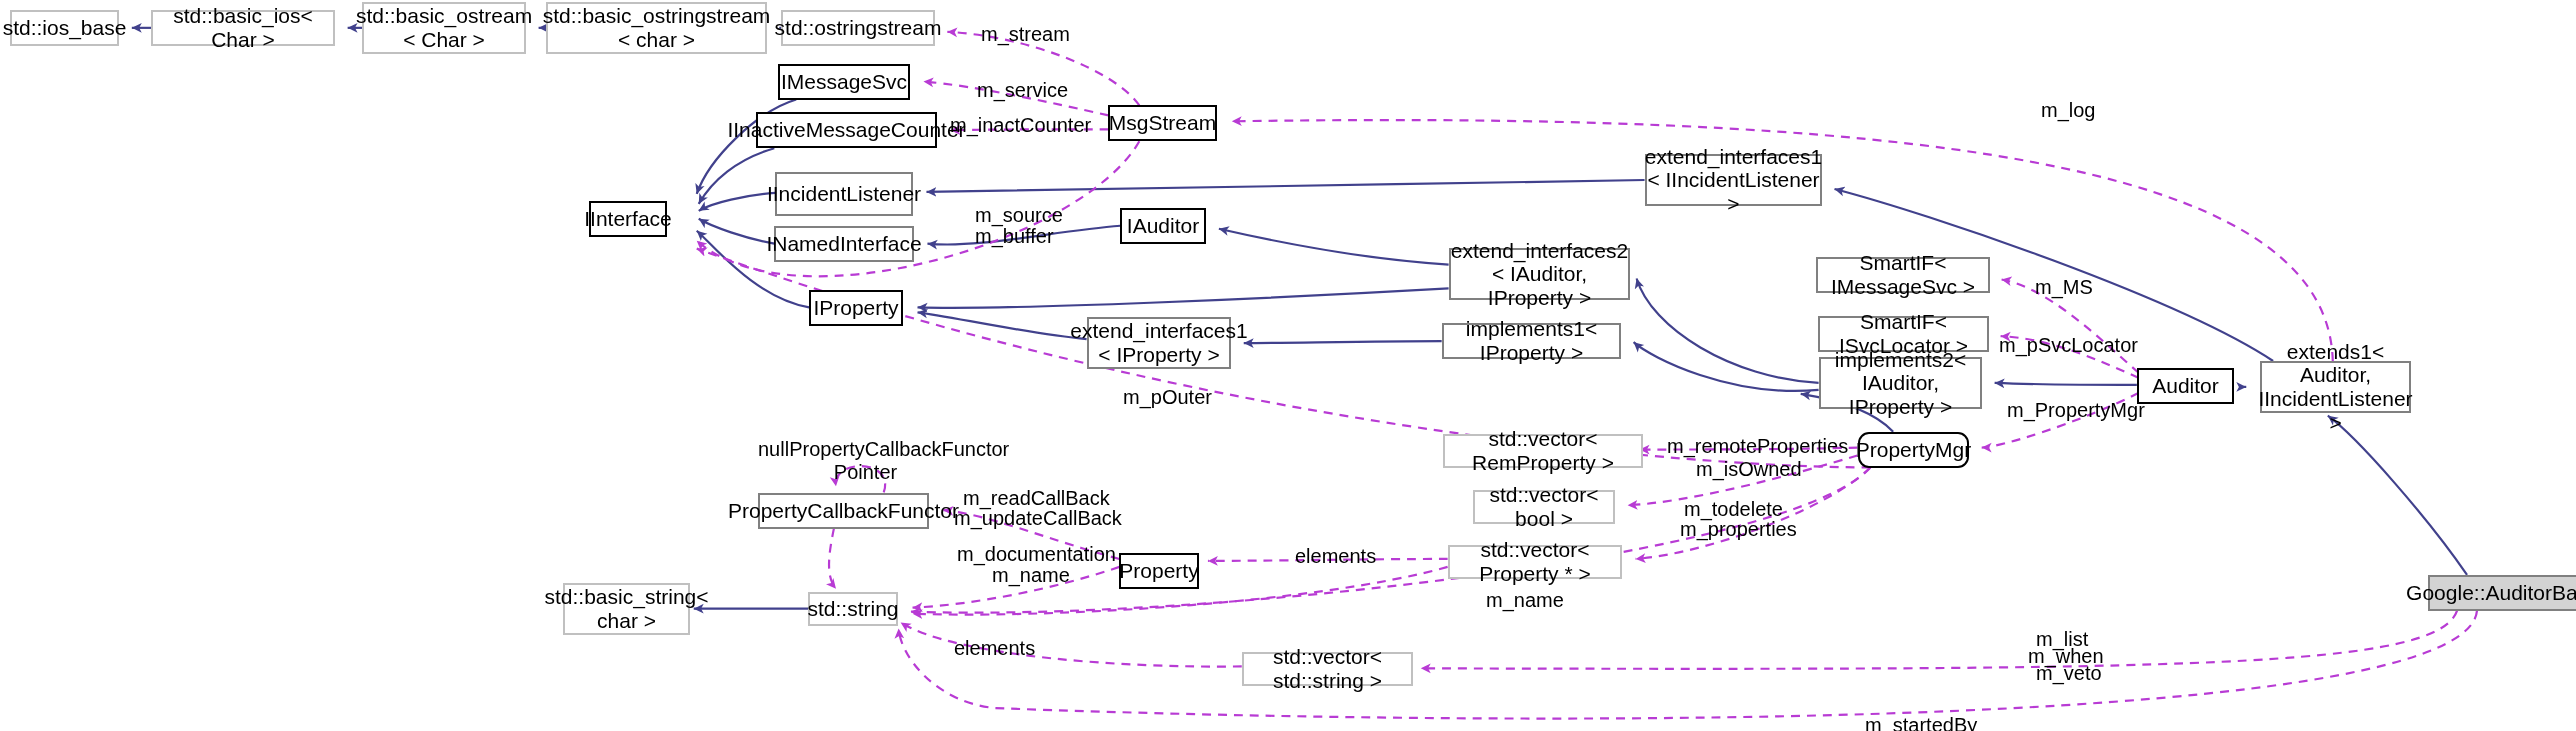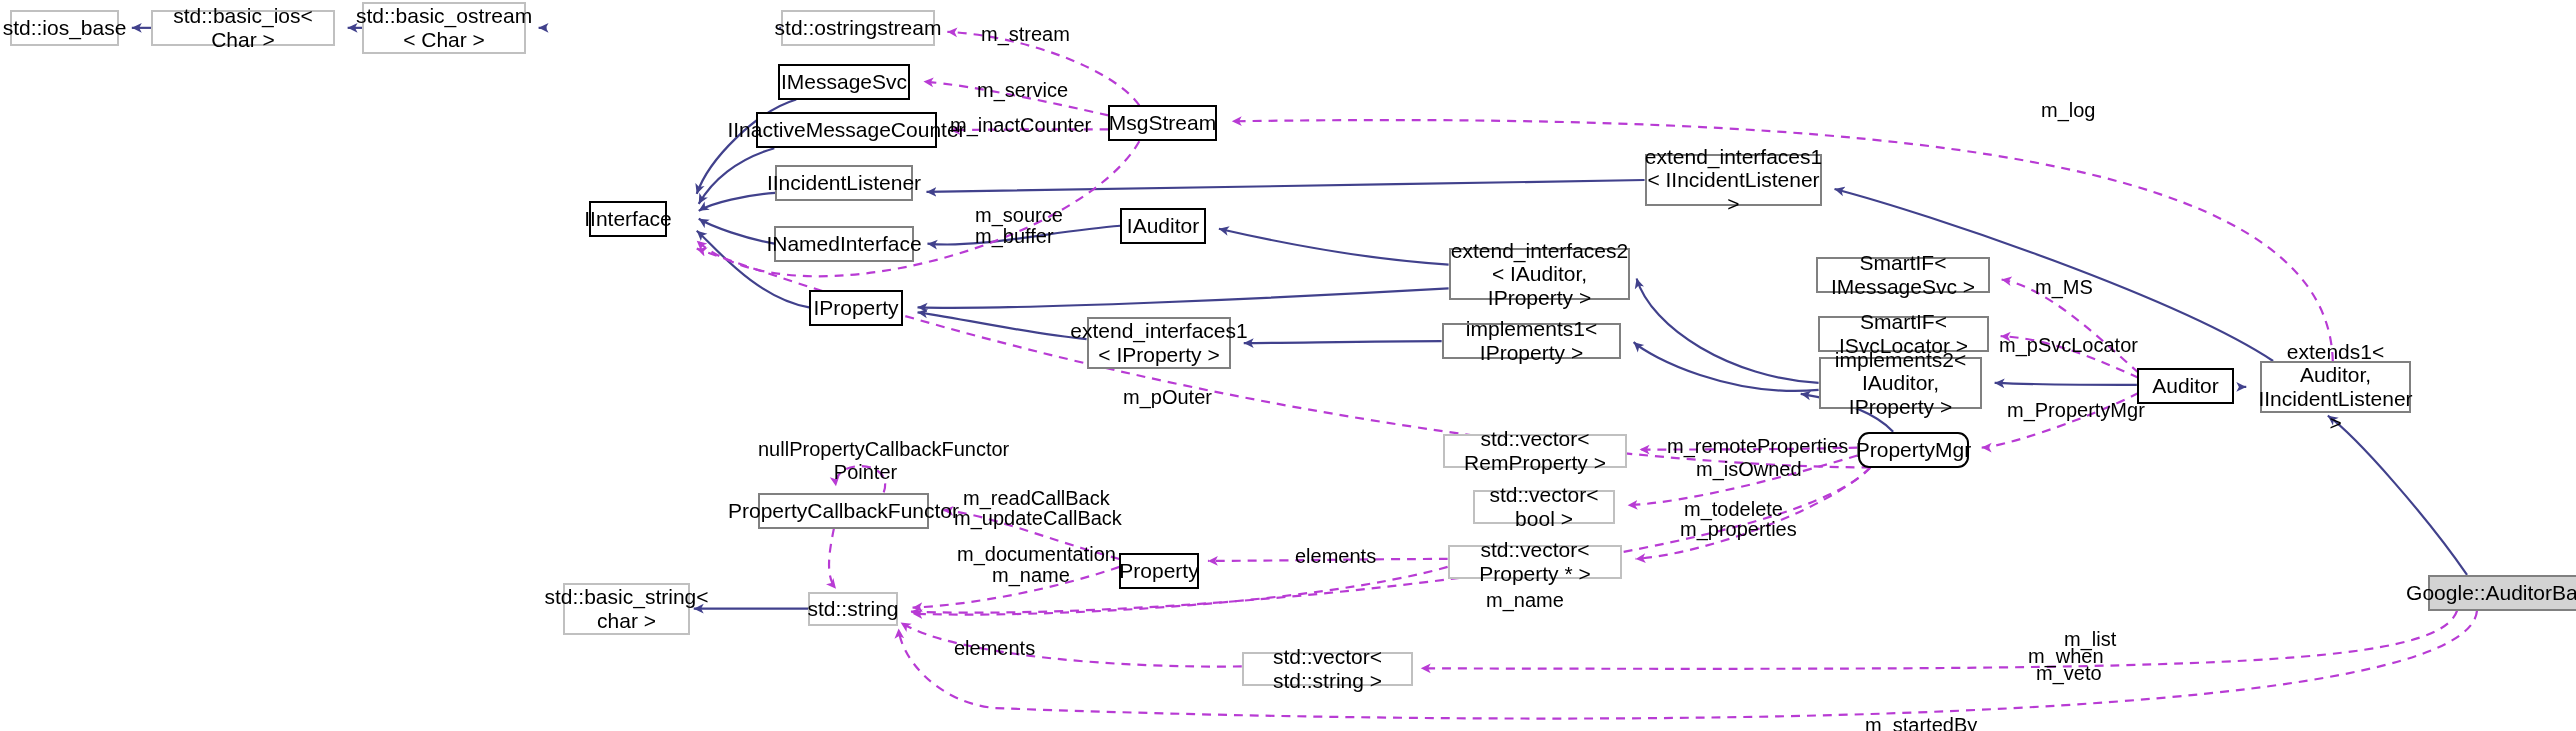--- a/index.html
+++ b/index.html
@@ -168,45 +168,47 @@
       <path d="M2470,614 C2450,672 2200,674 1428,672"></path>
 
       <path d="M2490,614 C2480,730 1600,734 1000,712 C940,706 905,660 903,632"></path>
     </g>
   </svg>
 
   <div class="node ext" style="left:10px;top:10px;width:109px;height:36px;">std::ios_base</div>
   <div class="node ext" style="left:151px;top:10px;width:184px;height:36px;">std::basic_ios&lt; Char &gt;</div>
   <div class="node ext" style="left:362px;top:2px;width:164px;height:52px;">std::basic_ostream
 &lt; Char &gt;</div>
+  <div class="node ext" style="left:546px;top:2px;width:221px;height:52px;">std::basic_ostringstream
+&lt; char &gt;</div>
   <div class="node ext" style="left:781px;top:10px;width:154px;height:36px;">std::ostringstream</div>
   <div class="node cls" style="left:778px;top:64px;width:132px;height:36px;">IMessageSvc</div>
   <div class="node cls" style="left:756px;top:112px;width:181px;height:36px;">IInactiveMessageCounter</div>
-  <div class="node iface" style="left:775px;top:165px;width:138px;height:36px;">IIncidentListener</div>
+  <div class="node iface" style="left:775px;top:172px;width:138px;height:44px;">IIncidentListener</div>
   <div class="node iface" style="left:774px;top:226px;width:140px;height:36px;">INamedInterface</div>
   <div class="node cls" style="left:589px;top:201px;width:78px;height:36px;">IInterface</div>
   <div class="node cls" style="left:809px;top:290px;width:94px;height:36px;">IProperty</div>
   <div class="node cls" style="left:1108px;top:105px;width:109px;height:36px;">MsgStream</div>
   <div class="node cls" style="left:1120px;top:208px;width:86px;height:36px;">IAuditor</div>
   <div class="node iface" style="left:1449px;top:248px;width:181px;height:52px;">extend_interfaces2
 &lt; IAuditor, IProperty &gt;</div>
   <div class="node iface" style="left:1087px;top:317px;width:144px;height:52px;">extend_interfaces1
 &lt; IProperty &gt;</div>
   <div class="node iface" style="left:1442px;top:323px;width:179px;height:36px;">implements1&lt; IProperty &gt;</div>
   <div class="node iface" style="left:1645px;top:154px;width:177px;height:52px;">extend_interfaces1
 &lt; IIncidentListener &gt;</div>
   <div class="node iface" style="left:1816px;top:257px;width:174px;height:36px;">SmartIF&lt; IMessageSvc &gt;</div>
   <div class="node iface" style="left:1818px;top:316px;width:171px;height:36px;">SmartIF&lt; ISvcLocator &gt;</div>
   <div class="node iface" style="left:1819px;top:357px;width:163px;height:52px;">implements2&lt; IAuditor,
 IProperty &gt;</div>
   <div class="node cls" style="left:2137px;top:368px;width:97px;height:36px;">Auditor</div>
   <div class="node iface" style="left:2244px;top:361px;width:151px;height:52px;margin-left:16px;">extends1&lt; Auditor,
 IIncidentListener &gt;</div>
   <div class="node cls" style="left:1858px;top:432px;width:111px;height:36px;border-radius:11px;">PropertyMgr</div>
-  <div class="node ext" style="left:1443px;top:434px;width:184px;height:34px;">std::vector&lt; RemProperty &gt;</div>
+  <div class="node ext" style="left:1443px;top:434px;width:200px;height:34px;">std::vector&lt; RemProperty &gt;</div>
   <div class="node ext" style="left:1473px;top:490px;width:142px;height:34px;">std::vector&lt; bool &gt;</div>
   <div class="node ext" style="left:1448px;top:545px;width:174px;height:34px;">std::vector&lt; Property * &gt;</div>
   <div class="node iface" style="left:758px;top:493px;width:171px;height:36px;">PropertyCallbackFunctor</div>
   <div class="node cls" style="left:1119px;top:545px;width:80px;height:36px;margin-top:8px;">Property</div>
   <div class="node ext" style="left:808px;top:592px;width:90px;height:34px;">std::string</div>
   <div class="node ext" style="left:563px;top:583px;width:127px;height:52px;">std::basic_string&lt;
 char &gt;</div>
   <div class="node ext" style="left:1242px;top:652px;width:171px;height:34px;">std::vector&lt; std::string &gt;</div>
   <div class="node focus" style="left:2428px;top:575px;width:150px;height:36px;">Google::AuditorBase</div>
 
@@ -226,19 +228,19 @@
   <div class="edge-label" style="left:1680px;top:518px;">m_properties</div>
   <div class="edge-label" style="left:758px;top:438px;width:215px;">nullPropertyCallbackFunctor
 Pointer</div>
   <div class="edge-label" style="left:963px;top:487px;">m_readCallBack</div>
   <div class="edge-label" style="left:954px;top:507px;">m_updateCallBack</div>
   <div class="edge-label" style="left:957px;top:543px;">m_documentation</div>
   <div class="edge-label" style="left:992px;top:564px;">m_name</div>
   <div class="edge-label" style="left:1295px;top:545px;">elements</div>
   <div class="edge-label" style="left:1486px;top:589px;">m_name</div>
   <div class="edge-label" style="left:954px;top:637px;">elements</div>
-  <div class="edge-label" style="left:2036px;top:628px;margin-left:28px;">m_list</div>
+  <div class="edge-label" style="left:2036px;top:628px;">m_list</div>
   <div class="edge-label" style="left:2028px;top:645px;">m_when</div>
   <div class="edge-label" style="left:2036px;top:662px;">m_veto</div>
   <div class="edge-label" style="left:1865px;top:714px;">m_startedBy</div>
 
 </div>
 
 
 </body></html>

